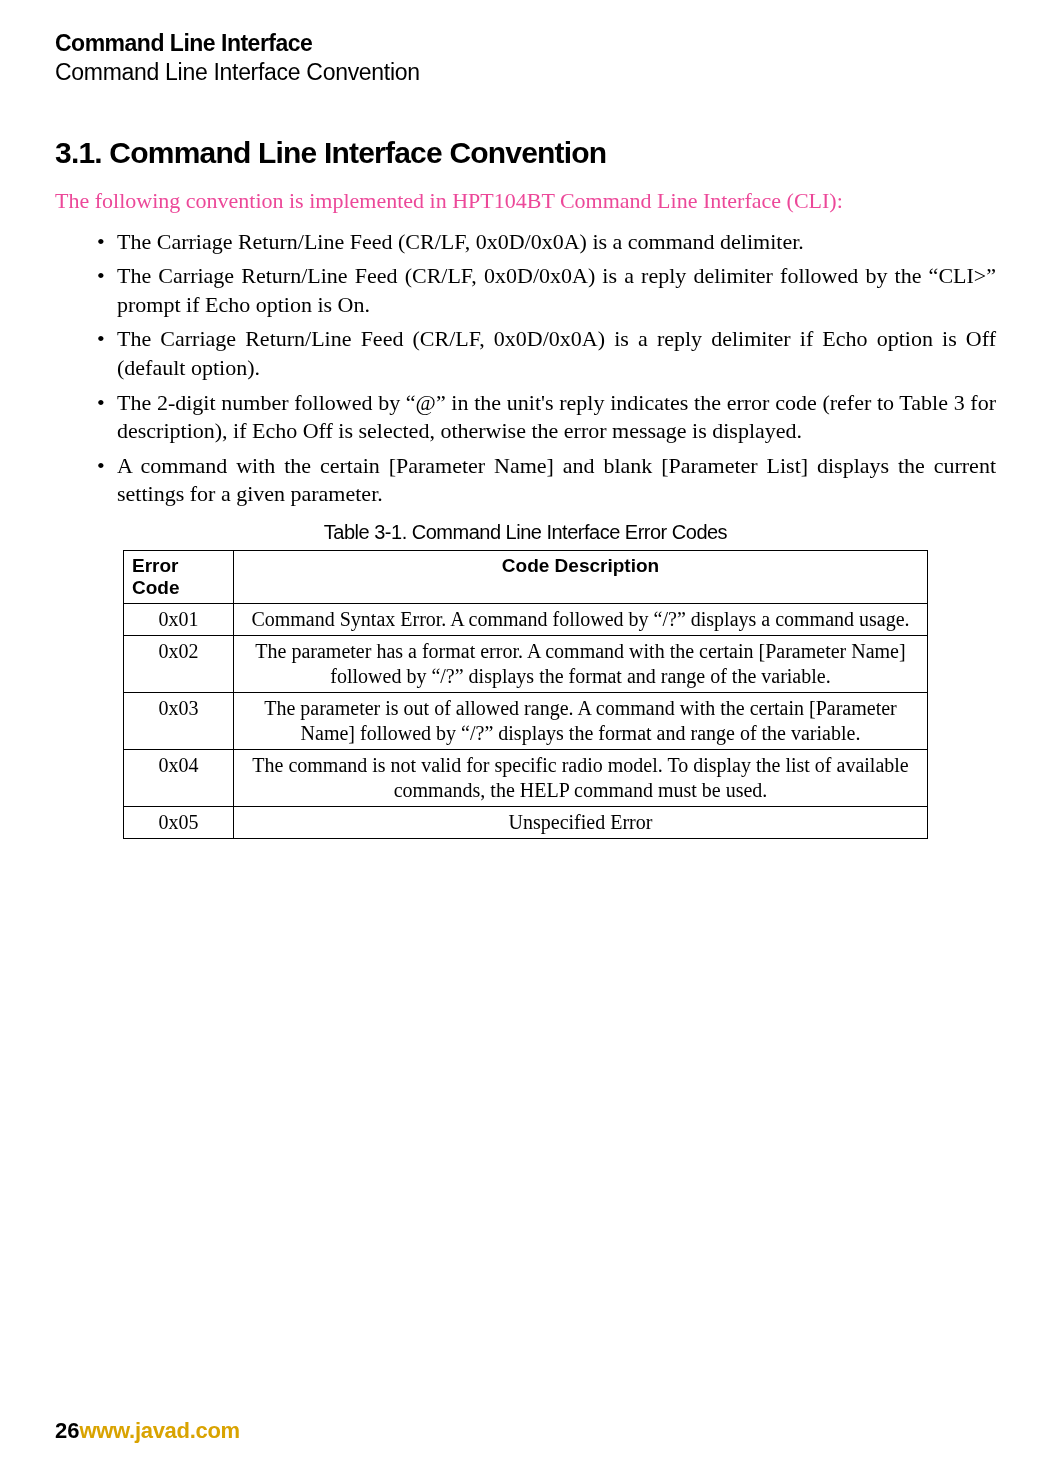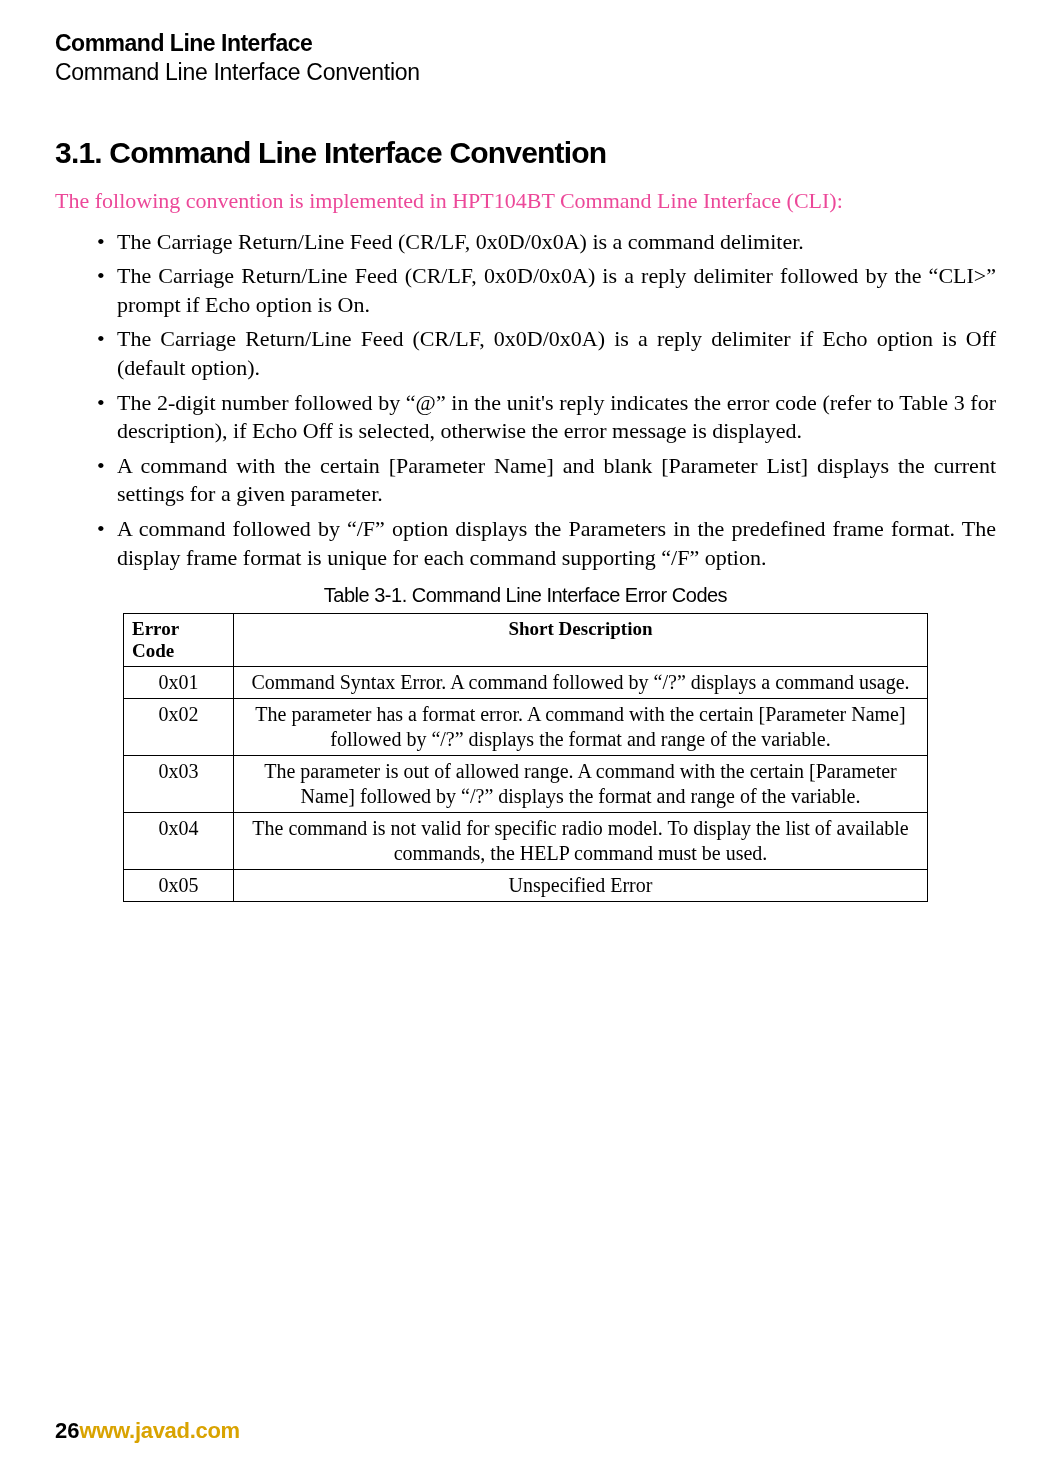--- a/index.html
+++ b/index.html
@@ -70,21 +70,21 @@
       text-align: center;
       margin-top: 12px;
       letter-spacing: -0.5px;
     }
     .error-table {
       border-collapse: collapse;
       margin: 6px auto 0 auto;
       width: 805px;
     }
     .error-table th {
-      font-family: Liberation Serif, serif;
+      font-family: Liberation Sans, sans-serif;
       font-weight: bold;
       font-size: 19px;
       border: 1.5px solid #000;
       padding: 4px 8px;
       text-align: center;
       vertical-align: top;
     }
     .error-table th.code-col {
       text-align: left;
       width: 110px;
@@ -135,30 +135,29 @@
 <div class="section-heading">3.1. Command Line Interface Convention</div>
 
 <div class="intro-text">The following convention is implemented in HPT104BT Command Line Interface (CLI):</div>
 
 <ul class="bullet-list" style="list-style:none;">
   <li class="bullet-item">The Carriage Return/Line Feed (CR/LF, 0x0D/0x0A) is a command delimiter.</li>
   <li class="bullet-item">The Carriage Return/Line Feed (CR/LF, 0x0D/0x0A) is a reply delimiter followed by the “CLI&gt;” prompt if Echo option is On.</li>
   <li class="bullet-item">The Carriage Return/Line Feed (CR/LF, 0x0D/0x0A) is a reply delimiter if Echo option is Off (default option).</li>
   <li class="bullet-item">The 2-digit number followed by “@” in the unit's reply indicates the error code (refer to Table 3 for description), if Echo Off is selected, otherwise the error message is displayed.</li>
   <li class="bullet-item">A command with the certain [Parameter Name] and blank [Parameter List] displays the current settings for a given parameter.</li>
-  <li class="bullet-item">A command followed by “/F” option displays the Parameters in the predefined frame format. The display frame format is unique for each command supporting “/F” option.</li>
 </ul>
 
 <div class="table-caption">Table 3-1. Command Line Interface Error Codes</div>
 
 <table class="error-table">
   <thead>
     <tr>
       <th class="code-col">Error Code</th>
-      <th>Short Description</th>
+      <th>Code Description</th>
     </tr>
   </thead>
   <tbody>
     <tr>
       <td class="code-cell">0x01</td>
       <td>Command Syntax Error. A command followed by “/?” displays a command usage.</td>
     </tr>
     <tr>
       <td class="code-cell">0x02</td>
       <td>The parameter has a format error. A command with the certain [Parameter Name] followed by “/?” displays the format and range of the variable.</td>

